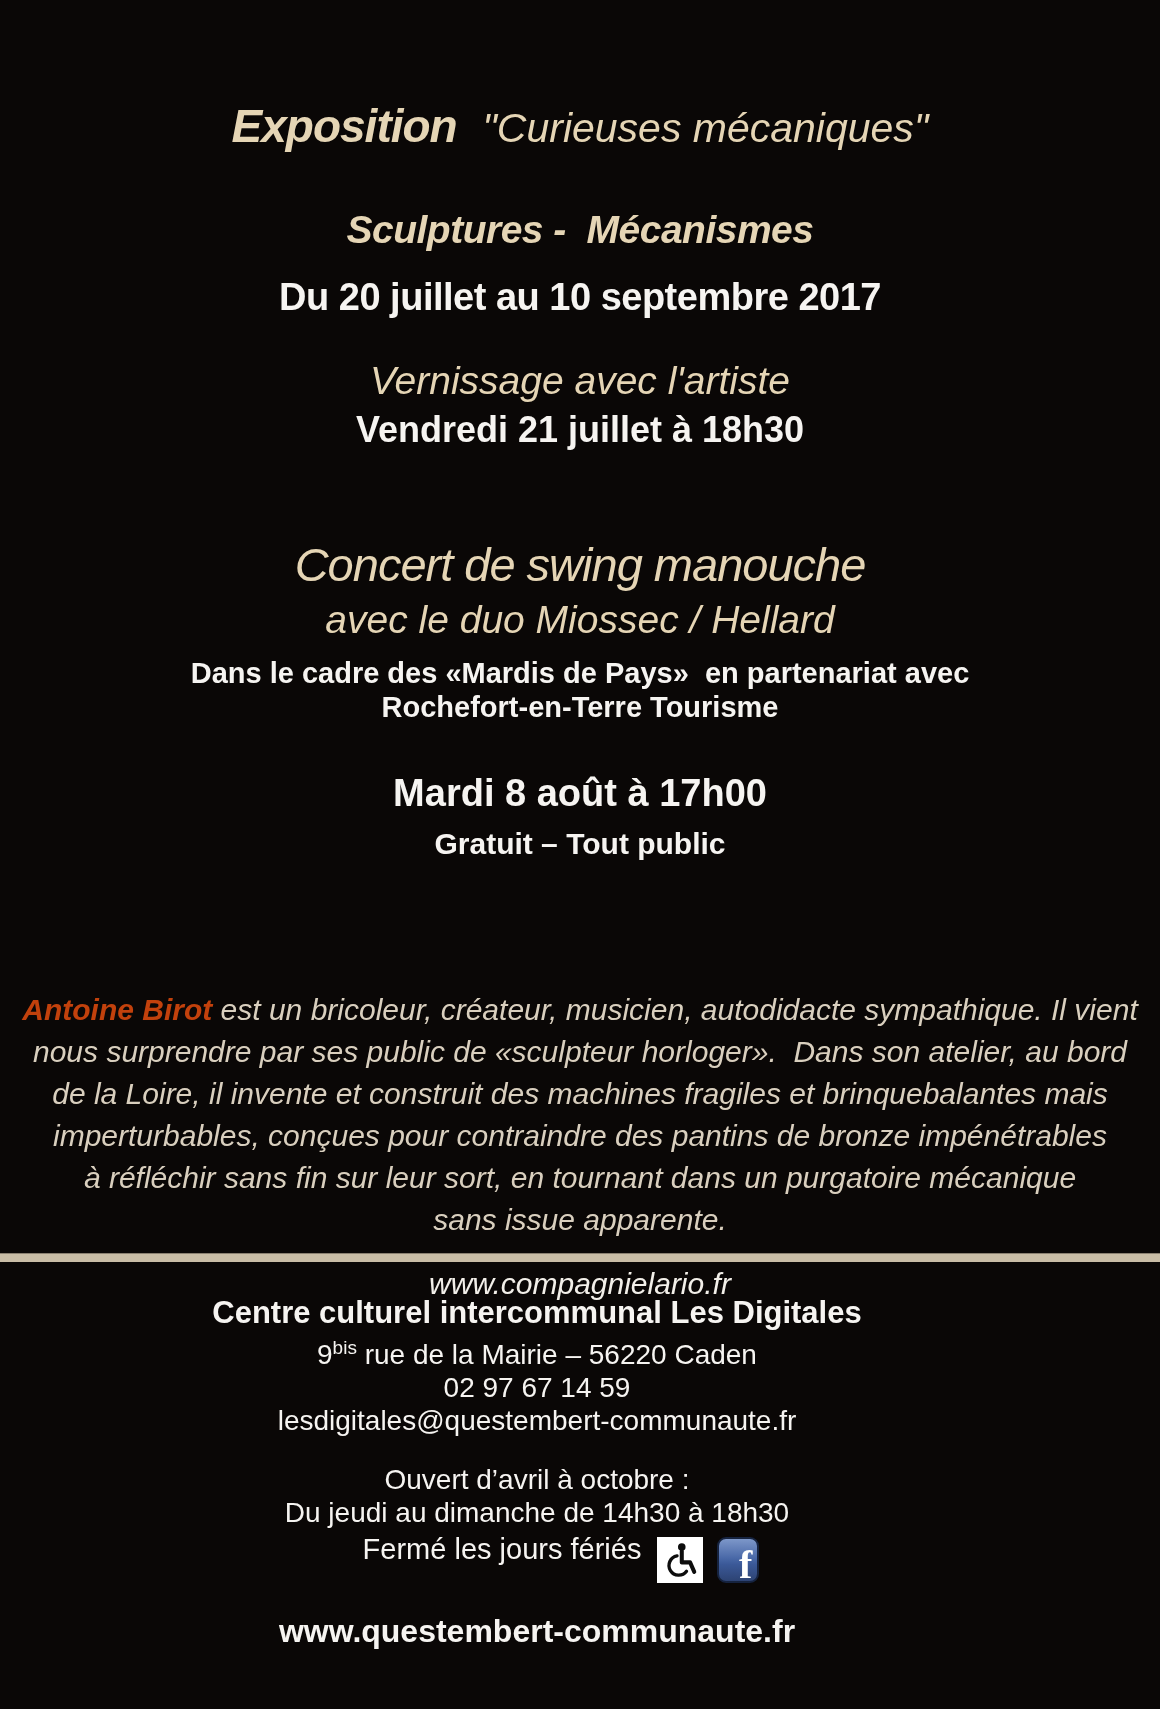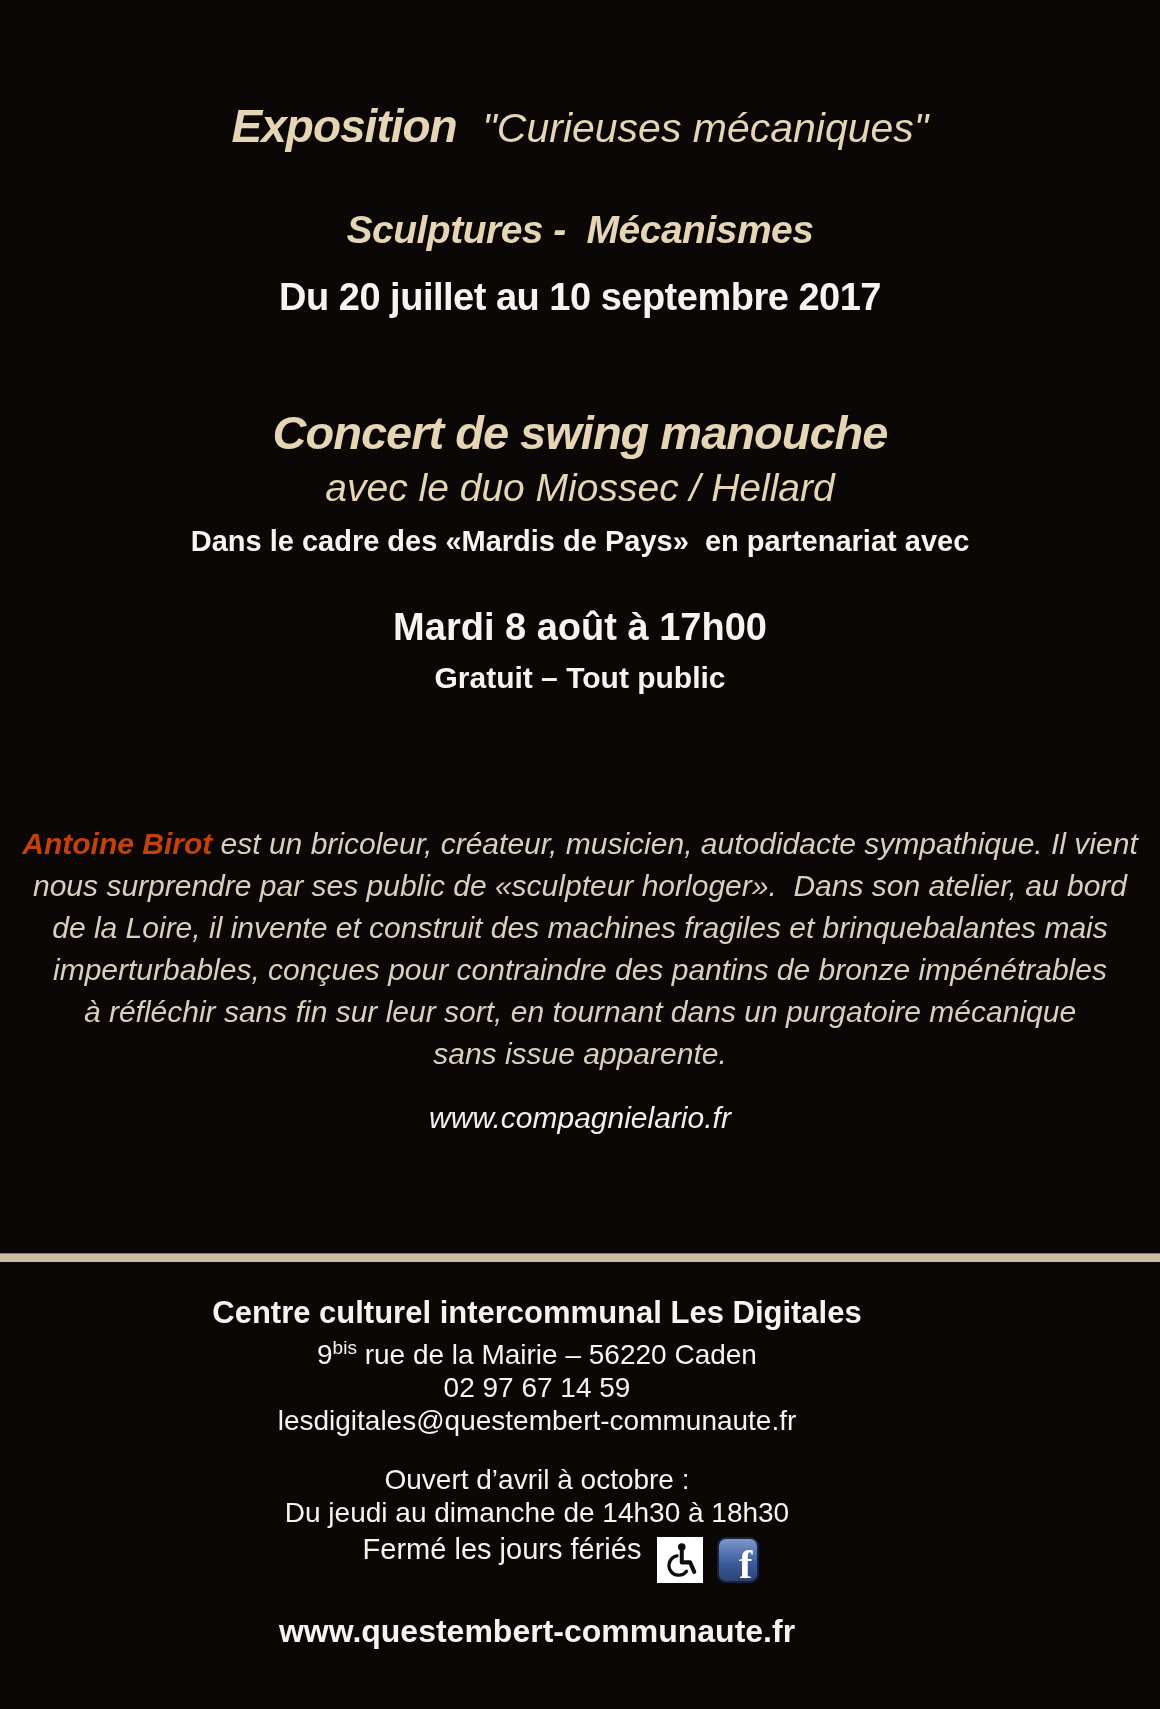--- a/index.html
+++ b/index.html
@@ -21,21 +21,21 @@
   .expo-title{font-weight:bold;font-style:italic;letter-spacing:-1px;}
   .expo-quote{font-style:italic;font-size:41px;}
   .expo-medium{font-size:39px;font-weight:bold;font-style:italic;letter-spacing:-0.5px;margin-top:2px;}
   .expo-dates{font-size:38px;font-weight:bold;letter-spacing:-0.5px;margin-top:24px;}
 
   .vernissage{margin-top:40px;}
   .vernissage-label{font-size:39px;font-style:italic;}
   .vernissage-date{font-size:36px;font-weight:bold;margin-top:6px;}
 
   .concert{margin-top:86px;}
-  .concert-title{font-size:47px;font-weight:bold;font-style:italic;letter-spacing:-1px;}
+  .concert-title{font-size:47px;font-weight:normal;font-style:italic;letter-spacing:-1px;}
   .concert-sub{font-size:39px;font-style:italic;margin-top:6px;}
   .concert-ctx{font-size:29px;font-weight:bold;margin-top:14px;line-height:34px;}
   .concert-ctx2{font-size:29px;font-weight:bold;line-height:34px;}
 
   .date-block{margin-top:48px;}
   .date-main{font-size:38px;font-weight:bold;}
   .date-sub{font-size:30px;font-weight:bold;margin-top:12px;}
 
   .about{margin-top:128px;font-size:30px;font-style:italic;line-height:42px;}
   .about .author{color:#c2410c;font-weight:bold;}
@@ -84,25 +84,30 @@
 
 <div class="poster">
 
   <div class="top">
     <div class="line expo-title-row"><span class="expo-title tan">Exposition</span><span>&nbsp;&nbsp;</span><span class="expo-quote tan">"Curieuses mécaniques"</span>
     </div>
     <div class="line expo-medium tan">Sculptures -  Mécanismes</div>
     <div class="line expo-dates white">Du 20 juillet au 10 septembre 2017</div>
   </div>
 
+  <div class="vernissage">
+    <div class="line vernissage-label tan">Vernissage avec l'artiste</div>
+    <div class="line vernissage-date white">Vendredi 21 juillet à 18h30</div>
+  </div>
 
   <div class="concert">
     <div class="line concert-title tan">Concert de swing manouche</div>
     <div class="line concert-sub tan">avec le duo Miossec / Hellard</div>
     <div class="line concert-ctx white">Dans le cadre des «Mardis de Pays»  en partenariat avec</div>
+    <div class="line concert-ctx2 white">Rochefort-en-Terre Tourisme</div>
   </div>
 
   <div class="date-block">
     <div class="line date-main white">Mardi 8 août à 17h00</div>
     <div class="line date-sub white">Gratuit – Tout public</div>
   </div>
 
   <div class="about tan-soft">
     <div class="line"><span class="author">Antoine Birot</span><span> est un bricoleur, créateur, musicien, autodidacte sympathique. Il vient</span></div>
     <div class="line">nous surprendre par ses public de «sculpteur horloger».  Dans son atelier, au bord</div>

